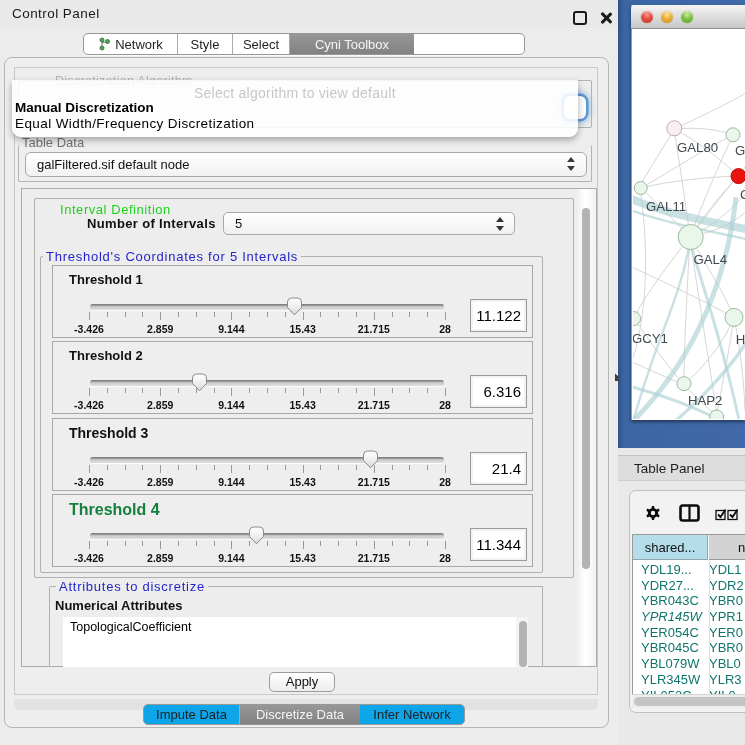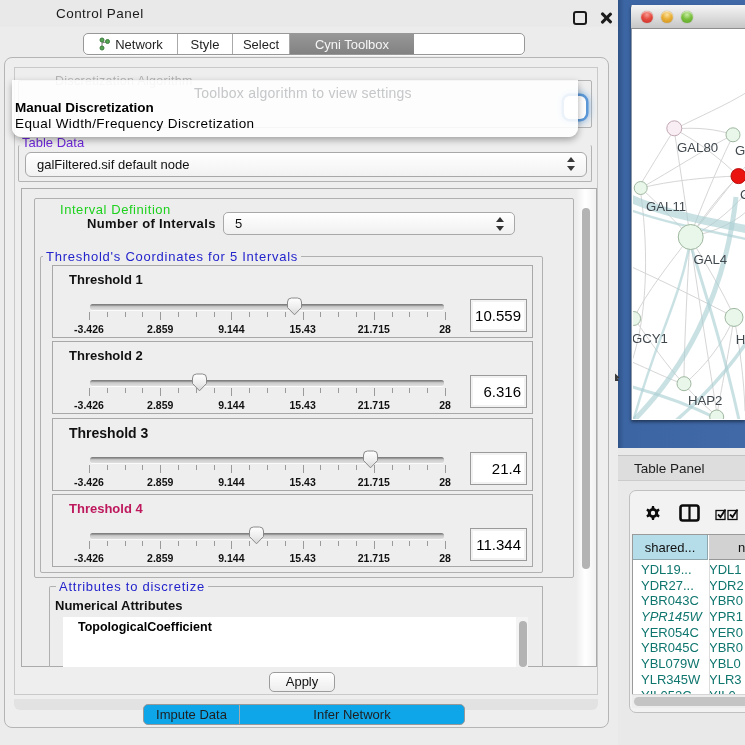--- a/index.html
+++ b/index.html
@@ -117,21 +117,21 @@
     <div style="height:15.7px; line-height:15.7px;"><span style="padding-left:8px; display:inline-block; width:76px;">YLR345W</span><span>YLR3</span></div>
     <div style="height:15.7px; line-height:15.7px;"><span style="padding-left:8px; display:inline-block; width:76px;">YIL052C</span><span>YIL0</span></div>
   </div>
   <div class="abs" style="left:76px; top:25px; width:1px; height:138px; background:#dddddd;"></div>
 </div>
 
 <div class="abs" style="left:632px; top:694px; width:113px; height:14px; background:#ededed; border-top:1px solid #d5d5d5;"></div>
 <div class="abs" style="left:634px; top:696.5px; width:120px; height:9px; background:#c4c4c4; border-radius:5px;"></div>
 
 <div class="abs" style="left:0; top:0; width:618px; height:27px; background:#e9e9e9;"></div>
-<div class="abs" style="left:12px; top:6px; font-size:13.5px; letter-spacing:0.45px; color:#1b1b1b;margin-left:44px;">Control Panel</div>
+<div class="abs" style="left:12px; top:6px; font-size:13.5px; letter-spacing:0.45px; color:#1b1b1b;">Control Panel</div>
 
 <div class="abs" style="left:572.5px; top:11px; width:14px; height:13.5px; border:2px solid #1a1a1a; border-radius:3px;"></div>
 <div class="abs" style="left:600px; top:11px; width:13px; height:13px;">
   <div class="abs" style="left:5.3px; top:-0.5px; width:2.8px; height:14px; background:#1c1c1c; border-radius:1px; transform:rotate(45deg);"></div>
   <div class="abs" style="left:5.3px; top:-0.5px; width:2.8px; height:14px; background:#1c1c1c; border-radius:1px; transform:rotate(-45deg);"></div>
 </div>
 
 <div class="abs" style="left:0; top:27px; width:618px; height:718px; background:#ececec;"></div>
 
 <div class="abs" style="left:4px; top:57px; width:605px; height:671px; background:#eeeeee; border:1px solid #b5b5b5; border-radius:8px;"></div>
@@ -154,21 +154,21 @@
   <div style="width:57px; border-right:1px solid #a9a9a9; display:flex; align-items:center; justify-content:center;">Select</div>
   <div style="width:124px; background:linear-gradient(#979797,#828282); color:#f5f5f5; display:flex; align-items:center; justify-content:center;">Cyni Toolbox</div>
 </div>
 
 <div class="abs" style="left:18px; top:80px; width:574px; height:48px; border:1px solid #b3b3b3; border-radius:2px;"></div>
 <div class="abs" style="left:55px; top:74px; font-size:12.5px; letter-spacing:0.3px; color:#b4b4b4;">Discretization Algorithm</div>
 
 <div class="abs" style="left:564px; top:95.5px; width:22px; height:23px; border-radius:6px; background:#fdfdfd; box-shadow:0 0 0 2.5px #5b97d6, 0 0 7px 3px rgba(100,160,220,0.75);"></div>
 
 <div class="abs" style="left:18px; top:145px; width:574px; height:37px; border:1px solid #b3b3b3; border-radius:2px; border-top:none;"></div>
-<div class="abs" style="left:22px; top:135px; font-size:13px; color:#6d28d9;">Table Data</div>
+<div class="abs" style="left:22px; top:135px; font-size:13px; color:#737373;">Table Data</div>
 <div class="abs" style="left:25px; top:152px; width:562px; height:25px; background:linear-gradient(#ffffff,#f2f2f2); border:1px solid #a8a8a8; border-radius:6px; font-size:13px; color:#111; line-height:23px; padding-left:11px;">galFiltered.sif default node
   <div class="abs" style="right:11px; top:4px; width:0; height:0; border-left:4px solid transparent; border-right:4px solid transparent; border-bottom:5.2px solid #3a3a3a;"></div>
   <div class="abs" style="right:11px; top:13px; width:0; height:0; border-left:4px solid transparent; border-right:4px solid transparent; border-top:5.2px solid #3a3a3a;"></div>
 </div>
 
 <div class="abs" style="left:21px; top:188px; width:576px; height:479px; background:#ededed; border:1px solid #ababab;"></div>
 
 <div class="abs" style="left:576px; top:189px; width:20px; height:477px; background:linear-gradient(to right,#ededed,#ffffff 45%,#f2f2f2);"></div>
 <div class="abs" style="left:581.5px; top:208px; width:8.5px; height:361px; background:#b3b3b3; border-radius:4.5px;"></div>
 
@@ -198,21 +198,21 @@
 <div class="abs" style="left:285.0px; top:295.5px; width:19px; height:20px;"><svg width="19" height="20" viewBox="0 0 19 20">
       <defs>
         <linearGradient id="thg265" x1="0" y1="0" x2="0" y2="1">
           <stop offset="0" stop-color="#ffffff"></stop>
           <stop offset="0.6" stop-color="#ececec"></stop>
           <stop offset="1" stop-color="#d5d5d5"></stop>
         </linearGradient>
       </defs>
       <path d="M2.5 11.5 L2.5 6 Q2.5 2 6.5 2 L12.5 2 Q16.5 2 16.5 6 L16.5 11.5 L9.5 18.8 Z" fill="url(#thg265)" stroke="#8a8a8a" stroke-width="1"></path>
     </svg></div>
-<div class="abs" style="left:470px; top:299px; width:57px; height:33px; background:#ffffff; border:1px solid #9a9a9a; box-shadow:inset 0 0 0 2px #f2f2f2; font-size:15px; color:#000; line-height:31px; text-align:right; padding-right:5px;">10.559</div>
+<div class="abs" style="left:470px; top:299px; width:57px; height:33px; background:#ffffff; border:1px solid #9a9a9a; box-shadow:inset 0 0 0 2px #f2f2f2; font-size:15px; color:#000; line-height:31px; text-align:right; padding-right:5px;">11.122</div>
 
 <div class="abs" style="left:52px; top:341px; width:481px; height:73px; background:#eeeeee; border:1px solid #a8a8a8;"></div>
 <div class="abs b" style="left:69px; top:348px; font-size:13px; color:#111;">Threshold 2</div>
 <div class="abs" style="left:90px; top:380px; width:353.5px; height:5.5px; border-radius:2.5px; background:linear-gradient(#787878 0,#8d8d8d 1.2px,#cacaca 45%,#e0e0e0 100%); box-shadow:0 1px 0 rgba(255,255,255,0.75);"></div>
 <div class="abs" style="left:88.8px; top:388px; width:358px; height:5px; background:repeating-linear-gradient(to right, #9a9a9a 0 1px, transparent 1px 17.8px);"></div>
 <div class="abs" style="left:88.8px; top:388px; width:359px; height:8px; background:repeating-linear-gradient(to right, #9a9a9a 0 1px, transparent 1px 71.2px);"></div>
 <div class="abs b" style="left:59.0px; top:398.5px; width:60px; text-align:center; font-size:10.5px; color:#111;">-3.426</div>
 <div class="abs b" style="left:130.2px; top:398.5px; width:60px; text-align:center; font-size:10.5px; color:#111;">2.859</div>
 <div class="abs b" style="left:201.4px; top:398.5px; width:60px; text-align:center; font-size:10.5px; color:#111;">9.144</div>
 <div class="abs b" style="left:272.6px; top:398.5px; width:60px; text-align:center; font-size:10.5px; color:#111;">15.43</div>
@@ -247,21 +247,21 @@
           <stop offset="0" stop-color="#ffffff"></stop>
           <stop offset="0.6" stop-color="#ececec"></stop>
           <stop offset="1" stop-color="#d5d5d5"></stop>
         </linearGradient>
       </defs>
       <path d="M2.5 11.5 L2.5 6 Q2.5 2 6.5 2 L12.5 2 Q16.5 2 16.5 6 L16.5 11.5 L9.5 18.8 Z" fill="url(#thg418)" stroke="#8a8a8a" stroke-width="1"></path>
     </svg></div>
 <div class="abs" style="left:470px; top:452px; width:57px; height:33px; background:#ffffff; border:1px solid #9a9a9a; box-shadow:inset 0 0 0 2px #f2f2f2; font-size:15px; color:#000; line-height:31px; text-align:right; padding-right:5px;">21.4</div>
 
 <div class="abs" style="left:52px; top:494px; width:481px; height:73px; background:#eeeeee; border:1px solid #a8a8a8;"></div>
-<div class="abs b" style="left:69px; top:501px; font-size:13px; color:#be185d;">Threshold 4</div>
+<div class="abs b" style="left:69px; top:501px; font-size:16px; color:#15803d;">Threshold 4</div>
 <div class="abs" style="left:90px; top:533px; width:353.5px; height:5.5px; border-radius:2.5px; background:linear-gradient(#787878 0,#8d8d8d 1.2px,#cacaca 45%,#e0e0e0 100%); box-shadow:0 1px 0 rgba(255,255,255,0.75);"></div>
 <div class="abs" style="left:88.8px; top:541px; width:358px; height:5px; background:repeating-linear-gradient(to right, #9a9a9a 0 1px, transparent 1px 17.8px);"></div>
 <div class="abs" style="left:88.8px; top:541px; width:359px; height:8px; background:repeating-linear-gradient(to right, #9a9a9a 0 1px, transparent 1px 71.2px);"></div>
 <div class="abs b" style="left:59.0px; top:551.5px; width:60px; text-align:center; font-size:10.5px; color:#111;">-3.426</div>
 <div class="abs b" style="left:130.2px; top:551.5px; width:60px; text-align:center; font-size:10.5px; color:#111;">2.859</div>
 <div class="abs b" style="left:201.4px; top:551.5px; width:60px; text-align:center; font-size:10.5px; color:#111;">9.144</div>
 <div class="abs b" style="left:272.6px; top:551.5px; width:60px; text-align:center; font-size:10.5px; color:#111;">15.43</div>
 <div class="abs b" style="left:343.8px; top:551.5px; width:60px; text-align:center; font-size:10.5px; color:#111;">21.715</div>
 <div class="abs b" style="left:415.0px; top:551.5px; width:60px; text-align:center; font-size:10.5px; color:#111;">28</div>
 <div class="abs" style="left:246.8px; top:524.5px; width:19px; height:20px;"><svg width="19" height="20" viewBox="0 0 19 20">
@@ -273,33 +273,34 @@
         </linearGradient>
       </defs>
       <path d="M2.5 11.5 L2.5 6 Q2.5 2 6.5 2 L12.5 2 Q16.5 2 16.5 6 L16.5 11.5 L9.5 18.8 Z" fill="url(#thg494)" stroke="#8a8a8a" stroke-width="1"></path>
     </svg></div>
 <div class="abs" style="left:470px; top:528px; width:57px; height:33px; background:#ffffff; border:1px solid #9a9a9a; box-shadow:inset 0 0 0 2px #f2f2f2; font-size:15px; color:#000; line-height:31px; text-align:right; padding-right:5px;">11.344</div>
 
 <div class="abs" style="left:49px; top:586px; width:494px; height:81px; border:1px solid #b0b0b0; border-top-left-radius:2px; border-bottom:none;"></div>
 <div class="abs" style="left:56px; top:579px; background:#ededed; padding:0 3px; font-size:13px; letter-spacing:0.75px; color:#2424cd;">Attributes to discretize</div>
 <div class="abs b" style="left:55px; top:598px; font-size:13px; color:#111;">Numerical Attributes</div>
 <div class="abs" style="left:63px; top:617px; width:453px; height:50px; background:#ffffff; font-size:12.5px; color:#000; padding-top:2px; overflow:hidden;">
-  <div style="padding-left:15px; height:17px; line-height:16px;font-weight:bold;">TopologicalCoefficient</div>
+  <div style="padding-left:7px; height:17px; line-height:16px;">TopologicalCoefficient</div>
   <div style="padding-left:16px; height:17px; line-height:16px;margin-top:29px;">BetweennessCentrality</div>
 </div>
 <div class="abs" style="left:516px; top:617px; width:12px; height:50px; background:#f4f4f4;"></div>
 <div class="abs" style="left:518.5px; top:621px; width:8px; height:46px; background:#b3b3b3; border-radius:4px;"></div>
 
 <div class="abs" style="left:269px; top:672px; width:66px; height:20px; background:linear-gradient(#ffffff,#ededed); border:1px solid #9c9c9c; border-radius:5px; text-align:center; font-size:13px; color:#111; line-height:18px;">Apply</div>
 
 <div class="abs" style="left:143px; top:704px; width:322px; height:21px; background:#0ea5e9; border:1px solid #989898; border-radius:5px; display:flex; font-size:13px; color:#1f1f1f; overflow:hidden;">
   <div style="width:96px; border-right:1px solid #a9a9a9; display:flex; align-items:center; justify-content:center;">Impute Data</div>
+  <div style="width:120px; background:linear-gradient(#979797,#828282); color:#f5f5f5; display:flex; align-items:center; justify-content:center;">Discretize Data</div>
   <div style="flex:1; display:flex; align-items:center; justify-content:center;">Infer Network</div>
 </div>
 
 <div class="abs" style="left:614px; top:368px; width:7px; height:9px;"><svg width="7" height="9">
       <path d="M1 8 L1 0.5 L6 5 L3.5 5.3 L4.8 8 Z" fill="#3a3a3a"></path>
     </svg></div>
 
 <div class="abs" style="left:12px; top:80px; width:566px; height:57px; background:rgba(255,255,255,0.88); border-radius:0 0 9px 9px; box-shadow:0 3px 7px rgba(0,0,0,0.32);"></div>
-<div class="abs" style="left:194px; top:85px; font-size:14px; letter-spacing:0.25px; color:#c5c7c9;">Toolbox algorithm to view settings</div>
+<div class="abs" style="left:194px; top:85px; font-size:14px; letter-spacing:0.25px; color:#c5c7c9;">Select algorithm to view default</div>
 <div class="abs b" style="left:15px; top:100px; font-size:13.5px; color:#000;">Manual Discretization</div>
 <div class="abs" style="left:15px; top:115.5px; font-size:13.5px; letter-spacing:0.4px; color:#000;">Equal Width/Frequency Discretization</div>
 
 </body></html>

